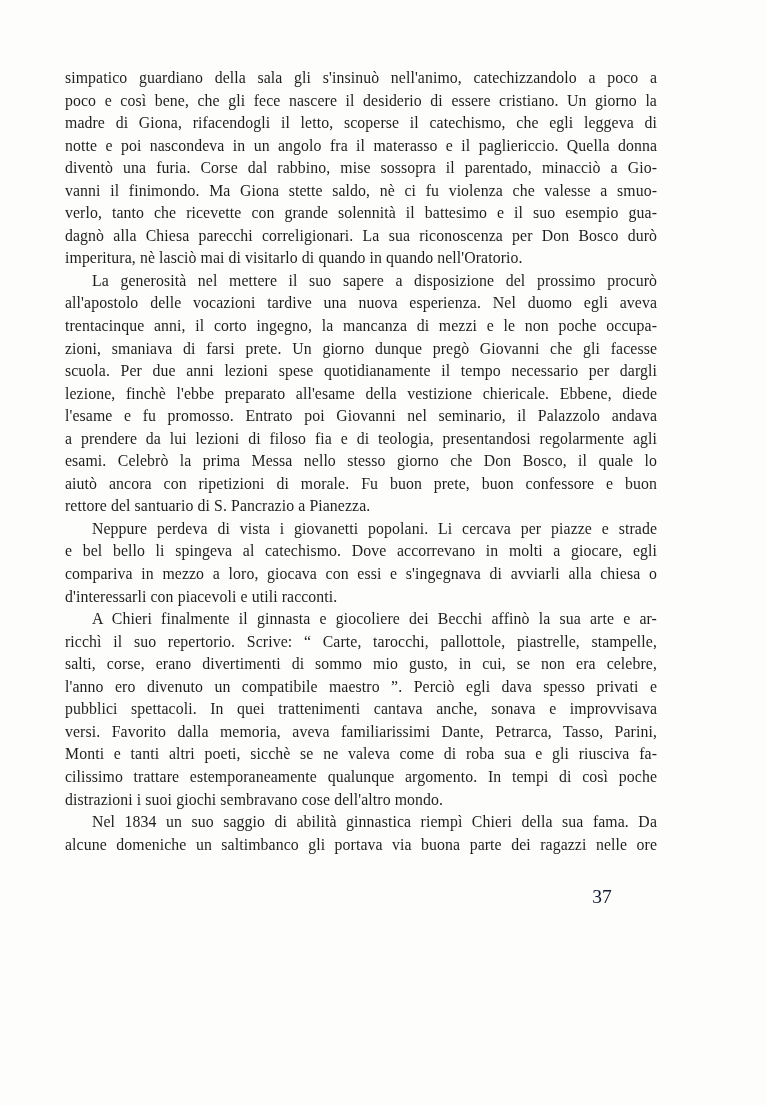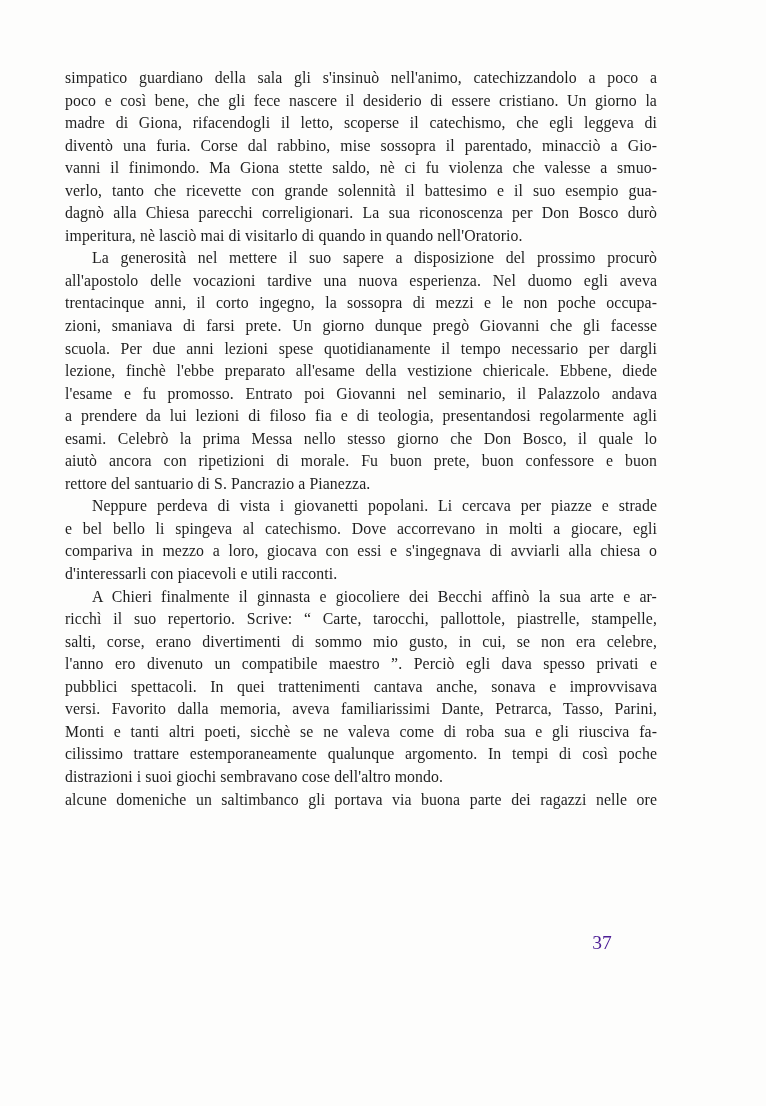--- a/index.html
+++ b/index.html
@@ -35,47 +35,48 @@
   .line.indent {
     text-indent: 27px;
   }
   .line.last {
     text-align: center;
     text-align-last: left;
   }
   .page-number {
     position: absolute;
     left: 583px;
-    top: 930px;
+    top: 884px;
     width: 38px;
     text-align: center;
     font-size: 19.5px;
     line-height: 26px;
-    color: #4c1d95;
+    color: #0f172a;
   }
 </style>
 </head>
 <body>
 
 <div class="page">
   <div class="text-block" id="text-block">
       <div class="paragraph">
         <div class="line">simpatico guardiano della sala gli s'insinuò nell'animo, catechizzandolo a poco a</div>
         <div class="line">poco e così bene, che gli fece nascere il desiderio di essere cristiano. Un giorno la</div>
         <div class="line">madre di Giona, rifacendogli il letto, scoperse il catechismo, che egli leggeva di</div>
+        <div class="line">notte e poi nascondeva in un angolo fra il materasso e il pagliericcio. Quella donna</div>
         <div class="line">diventò una furia. Corse dal rabbino, mise sossopra il parentado, minacciò a Gio-</div>
         <div class="line">vanni il finimondo. Ma Giona stette saldo, nè ci fu violenza che valesse a smuo-</div>
         <div class="line">verlo, tanto che ricevette con grande solennità il battesimo e il suo esempio gua-</div>
         <div class="line">dagnò alla Chiesa parecchi correligionari. La sua riconoscenza per Don Bosco durò</div>
         <div class="line last">imperitura, nè lasciò mai di visitarlo di quando in quando nell'Oratorio.</div>
       </div>
       <div class="paragraph">
         <div class="line indent">La generosità nel mettere il suo sapere a disposizione del prossimo procurò</div>
         <div class="line">all'apostolo delle vocazioni tardive una nuova esperienza. Nel duomo egli aveva</div>
-        <div class="line">trentacinque anni, il corto ingegno, la sossopra di mezzi e le non poche occupa-</div>
+        <div class="line">trentacinque anni, il corto ingegno, la mancanza di mezzi e le non poche occupa-</div>
         <div class="line">zioni, smaniava di farsi prete. Un giorno dunque pregò Giovanni che gli facesse</div>
         <div class="line">scuola. Per due anni lezioni spese quotidianamente il tempo necessario per dargli</div>
         <div class="line">lezione, finchè l'ebbe preparato all'esame della vestizione chiericale. Ebbene, diede</div>
         <div class="line">l'esame e fu promosso. Entrato poi Giovanni nel seminario, il Palazzolo andava</div>
         <div class="line">a prendere da lui lezioni di filoso fia e di teologia, presentandosi regolarmente agli</div>
         <div class="line">esami. Celebrò la prima Messa nello stesso giorno che Don Bosco, il quale lo</div>
         <div class="line">aiutò ancora con ripetizioni di morale. Fu buon prete, buon confessore e buon</div>
         <div class="line last">rettore del santuario di S. Pancrazio a Pianezza.</div>
       </div>
       <div class="paragraph">
@@ -89,17 +90,18 @@
         <div class="line">ricchì il suo repertorio. Scrive: “ Carte, tarocchi, pallottole, piastrelle, stampelle,</div>
         <div class="line">salti, corse, erano divertimenti di sommo mio gusto, in cui, se non era celebre,</div>
         <div class="line">l'anno ero divenuto un compatibile maestro ”. Perciò egli dava spesso privati e</div>
         <div class="line">pubblici spettacoli. In quei trattenimenti cantava anche, sonava e improvvisava</div>
         <div class="line">versi. Favorito dalla memoria, aveva familiarissimi Dante, Petrarca, Tasso, Parini,</div>
         <div class="line">Monti e tanti altri poeti, sicchè se ne valeva come di roba sua e gli riusciva fa-</div>
         <div class="line">cilissimo trattare estemporaneamente qualunque argomento. In tempi di così poche</div>
         <div class="line last">distrazioni i suoi giochi sembravano cose dell'altro mondo.</div>
       </div>
       <div class="paragraph">
+        <div class="line indent">Nel 1834 un suo saggio di abilità ginnastica riempì Chieri della sua fama. Da</div>
         <div class="line">alcune domeniche un saltimbanco gli portava via buona parte dei ragazzi nelle ore</div>
       </div>
     </div>
   <div class="page-number">37</div>
 </div>
 
 </body></html>

